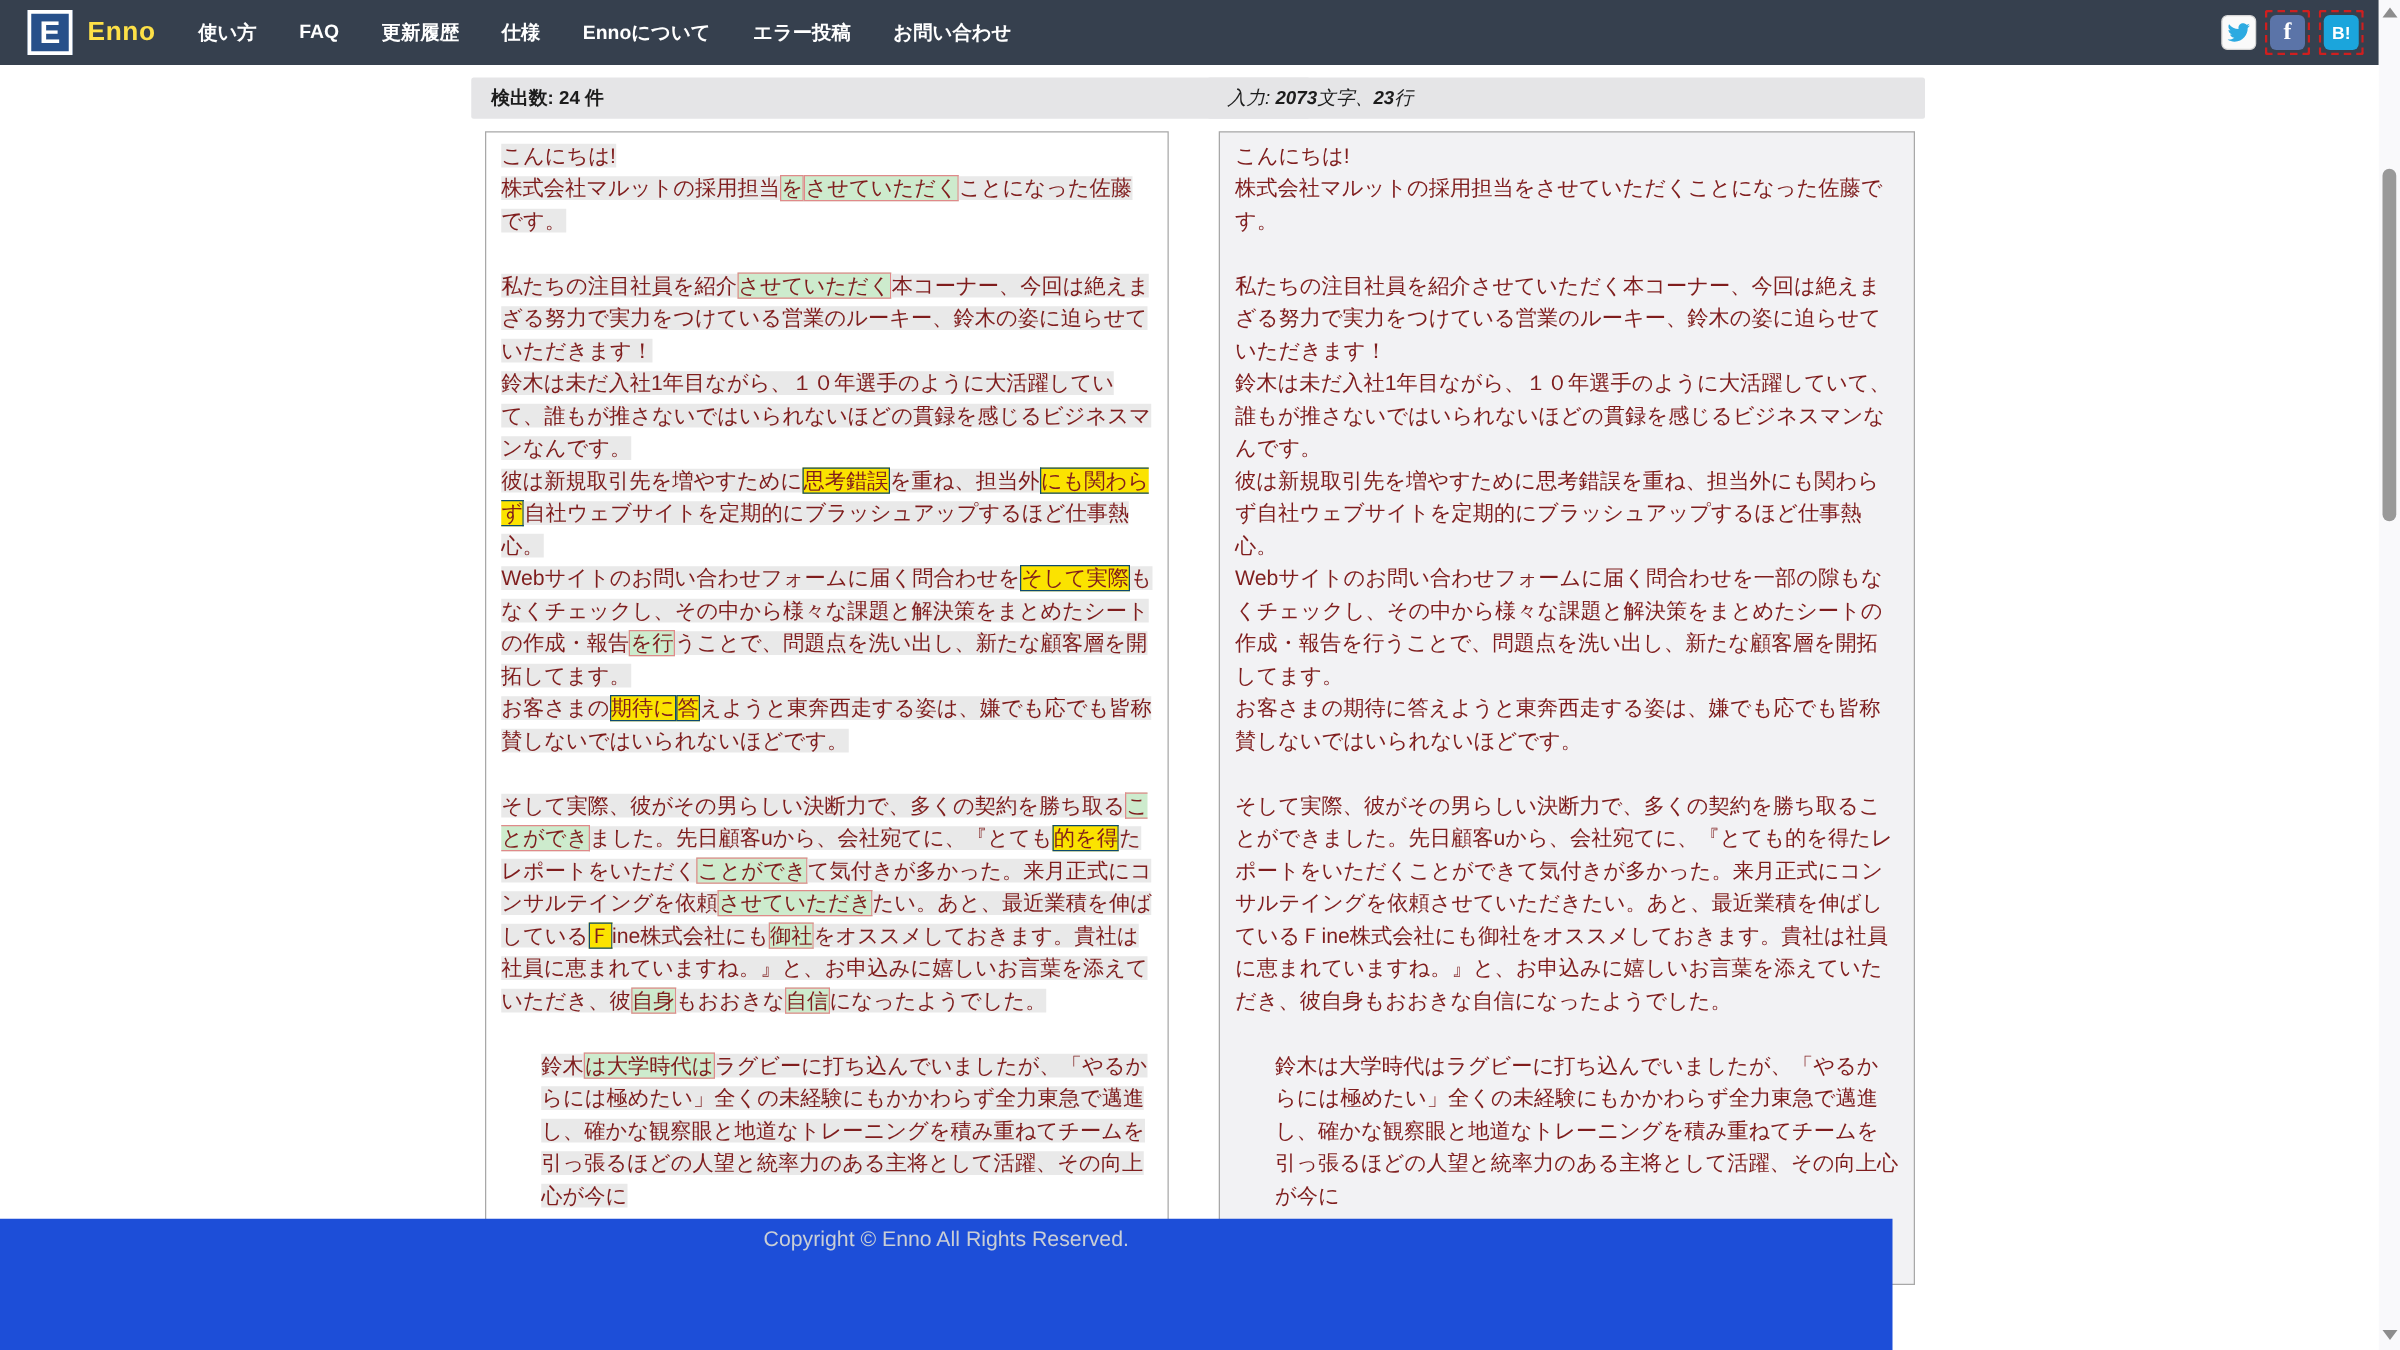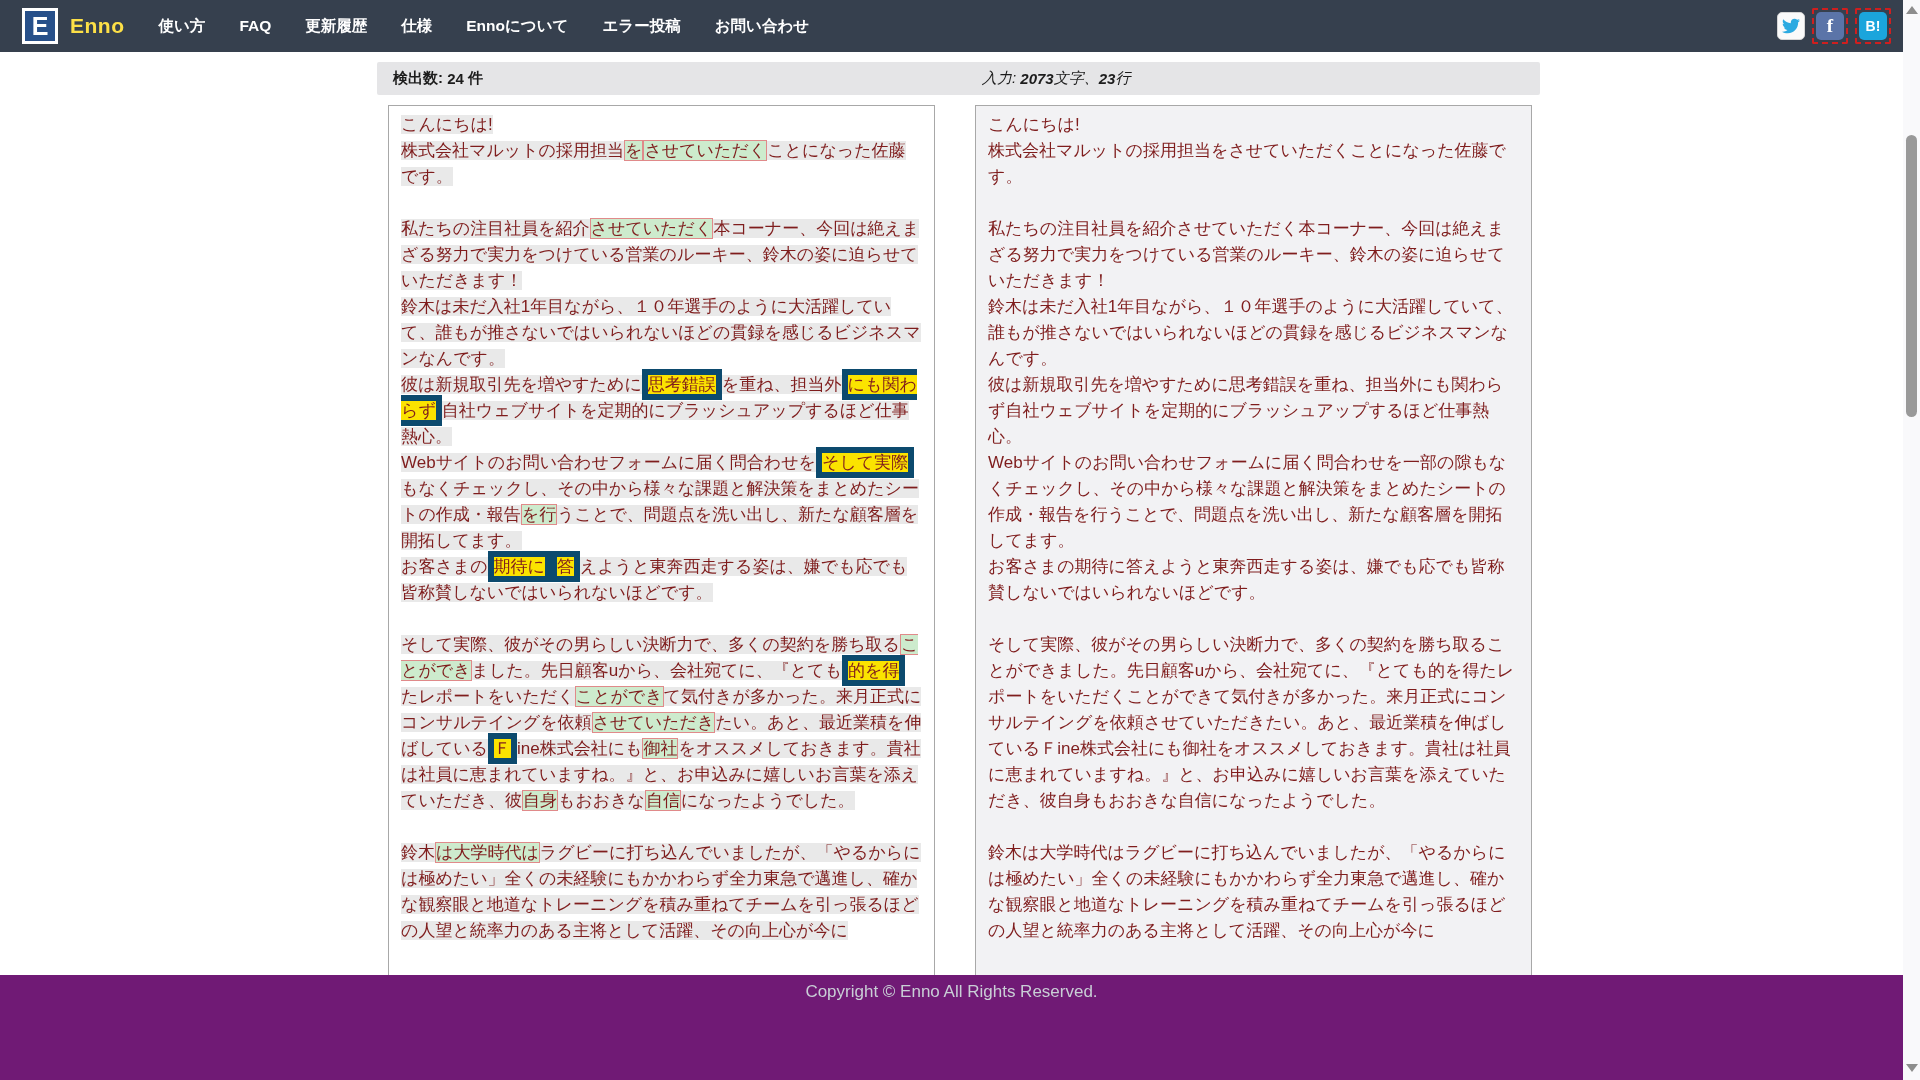--- a/index.html
+++ b/index.html
@@ -30,27 +30,27 @@
   .stats .b { font-weight:bold; }
   .stats .sp { white-space:pre; }
 
   
   .panel { position:absolute; top:105px; height:923px; border:1px solid #a8a8a8; overflow:hidden;
            font-size:17px; line-height:26px; color:#7f1d1d; white-space:pre-wrap; word-break:break-all;
            padding:6px 12px; }
   .panel.output { left:388px; width:547px; background:#ffffff; }
   .panel.input  { left:975px; width:557px; background:#f2f2f4; cursor:text; }
   .para { margin:0 0 26px 0; }
-  .para:last-child { margin-bottom:0; }
+  .para:last-child { margin-bottom:0;margin-left:32px; }
   .seg { background:#e9e9e9; }
   .seg.green  { background:#cdebcd; border:1px solid #e08a8a; cursor:pointer; }
-  .seg.yellow { background:#fbe300; border:6px solid #0c4a6e; cursor:pointer; }
+  .seg.yellow { background:#fbe300; border:1px solid #0c4a6e; cursor:pointer; }
 
   
-  .footer { position:absolute; left:0; top:975px; width:1903px; height:105px; background:#701a75; }
+  .footer { position:absolute; left:0; top:975px; width:1514px; height:105px; background:#1d4ed8; }
   .footer .copy { text-align:center; color:#c9ced6; font-size:17px; padding-top:7px; }
 
   
   .scrollbar { position:absolute; right:0; top:0; width:17px; height:1080px; background:#f9f9fb; }
   .sb-arrow { position:absolute; left:3px; width:0; height:0; border-left:6px solid transparent; border-right:6px solid transparent; cursor:pointer; }
   .sb-up   { top:6px;    border-bottom:8px solid #8d8d8d; }
   .sb-down { bottom:8px; border-top:8px solid #8d8d8d; }
   .sb-thumb { position:absolute; left:3px; top:135px; width:11px; height:282px; background:#999999; border-radius:6px; cursor:grab; }
 </style>
 </head>

